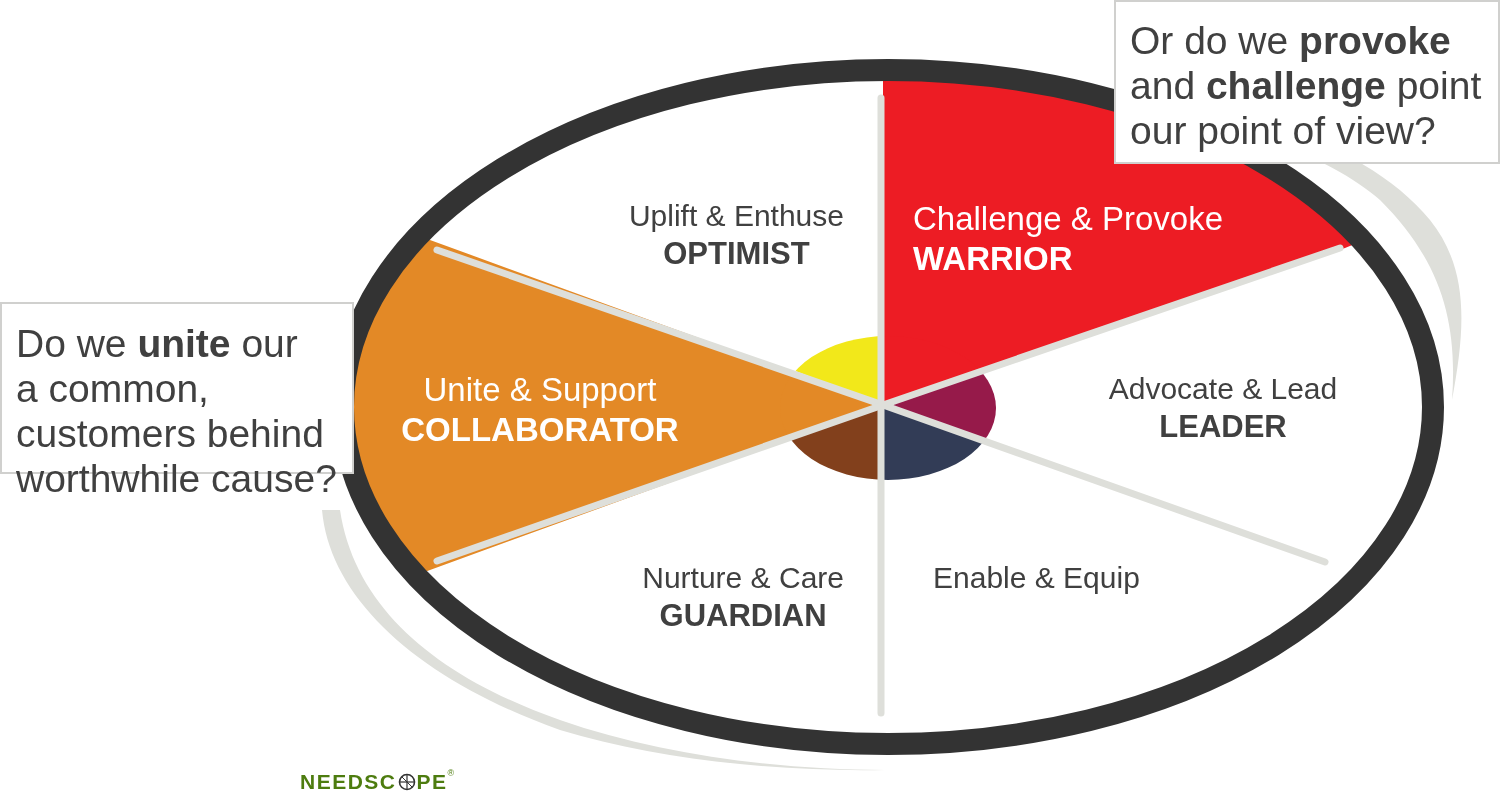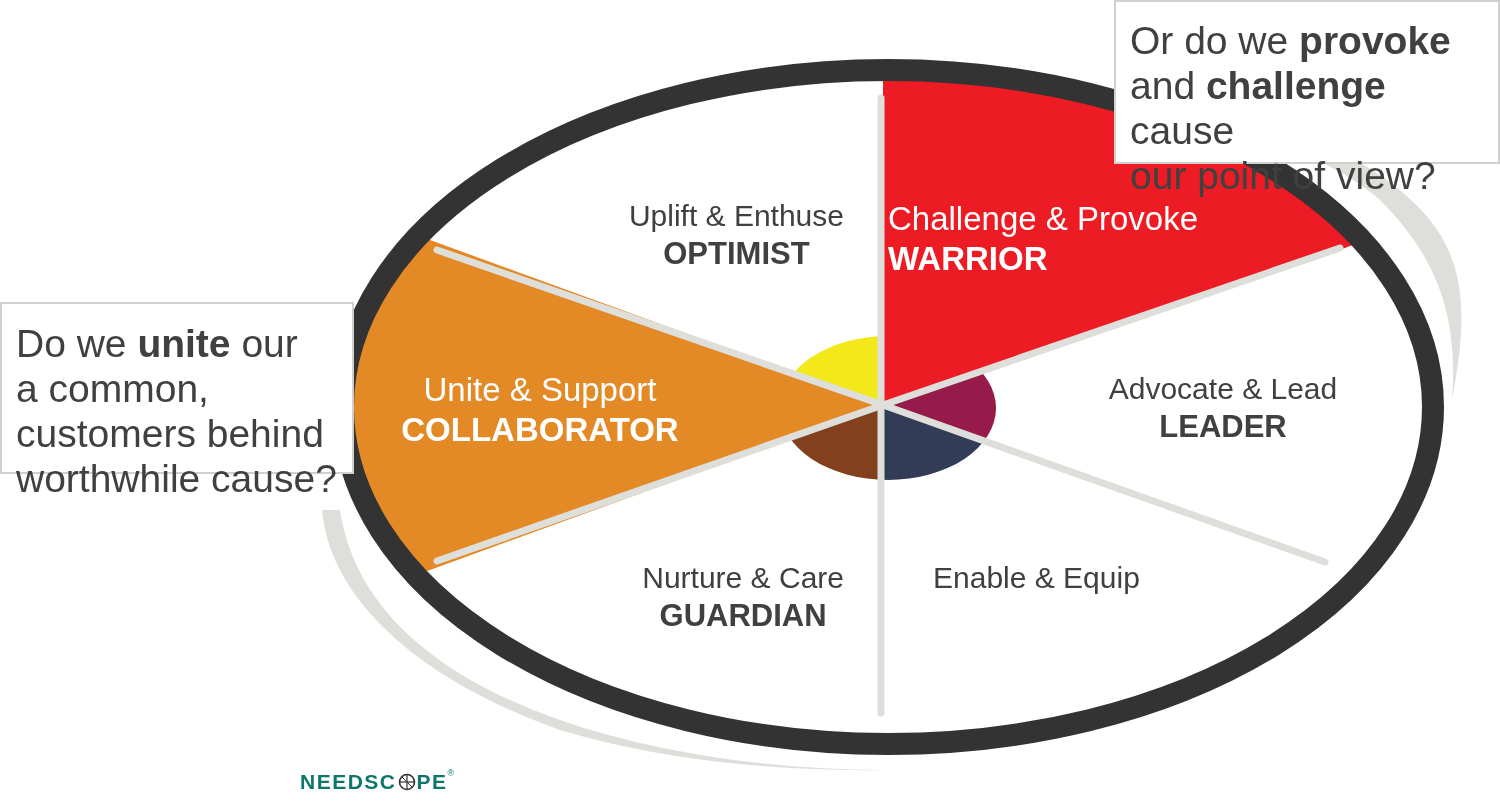--- a/index.html
+++ b/index.html
@@ -9,21 +9,21 @@
   .label { position: absolute; font-family: "Liberation Sans", sans-serif; line-height: 1.22; white-space: nowrap; }
   .label .verb { font-size: 30px; font-weight: normal; display: block; }
   .label .arch { font-size: 31px; font-weight: bold; display: block; }
   .dark { color: #404040; }
   .light { color: #ffffff; }
   .right-align { text-align: center; }
   .callout { position: absolute; background: #ffffff; border: 2px solid #d0d0ce; color: #404040;
              font-size: 39px; line-height: 45px; padding: 0 12px; box-sizing: border-box; }
   .callout b { font-weight: bold; }
   .logo { position: absolute; left: 300px; top: 770px; font-size: 21px; font-weight: bold;
-          letter-spacing: 1.5px; color: #0f766e; }
+          letter-spacing: 1.5px; color: #4d7c0f; }
   .logo sup { font-size: 9px; font-weight: normal; vertical-align: top; position: relative; top: -2px; }
 </style>
 </head>
 <body>
 
 <svg id="wheel" viewBox="0 0 1500 807" xmlns="http://www.w3.org/2000/svg">
   <defs>
     <clipPath id="innerClip">
       <ellipse cx="888" cy="407" rx="538" ry="330"></ellipse>
     </clipPath>
@@ -62,21 +62,21 @@
   </g>
 
   <ellipse cx="888" cy="407" rx="545" ry="337" fill="none" stroke="#333333" stroke-width="22"></ellipse>
 </svg>
 
 <div class="label dark right-align" style="right:656px; top:198px;">
   <span class="verb">Uplift &amp; Enthuse</span>
   <span class="arch">OPTIMIST</span>
 </div>
 
-<div class="label light" style="left:888px; top:199px;">
+<div class="label light" style="left:913px; top:199px;">
   <span class="verb" style="font-size:33px;">Challenge &amp; Provoke</span>
   <span class="arch" style="font-size:33px;">WARRIOR</span>
 </div>
 
 <div class="label light" style="left:385px; top:370px; text-align:center; width:310px;">
   <span class="verb" style="font-size:33px;">Unite &amp; Support</span>
   <span class="arch" style="font-size:33px;">COLLABORATOR</span>
 </div>
 
 <div class="label dark" style="left:1090px; top:371px; text-align:center; width:266px;">
@@ -95,21 +95,21 @@
 
 <div class="callout" style="left:0px; top:302px; width:354px; height:172px; padding-top:17px; padding-left:14px;">
   <div><span>Do we </span><b>unite</b><span> our</span></div>
   <div>a common,</div>
   <div>customers behind</div>
   <div>worthwhile cause?</div>
 </div>
 
 <div class="callout" style="left:1114px; top:0px; width:386px; height:164px; padding-top:16px; padding-left:14px;">
   <div><span>Or do we </span><b>provoke</b></div>
-  <div><span>and </span><b>challenge</b><span> cause</span></div>
+  <div><span>and </span><b>challenge</b><span> point</span></div>
   <div>our point of view?</div>
 </div>
 
 <div class="logo">
   <span>NEEDSC</span><span style="display:inline-block; width:18px; height:18px; vertical-align:-2px; margin:0 1px;"><svg width="18" height="18" viewBox="0 0 18 18">
         <circle cx="9" cy="9" r="7.5" fill="none" stroke="#333" stroke-width="1.6"></circle>
         <line x1="2" y1="9" x2="16" y2="9" stroke="#333" stroke-width="1.2"></line>
         <line x1="9" y1="2" x2="9" y2="16" stroke="#333" stroke-width="1.2"></line>
         <line x1="4" y1="4" x2="14" y2="14" stroke="#333" stroke-width="1"></line>
       </svg></span><span>PE</span><sup>®</sup>

